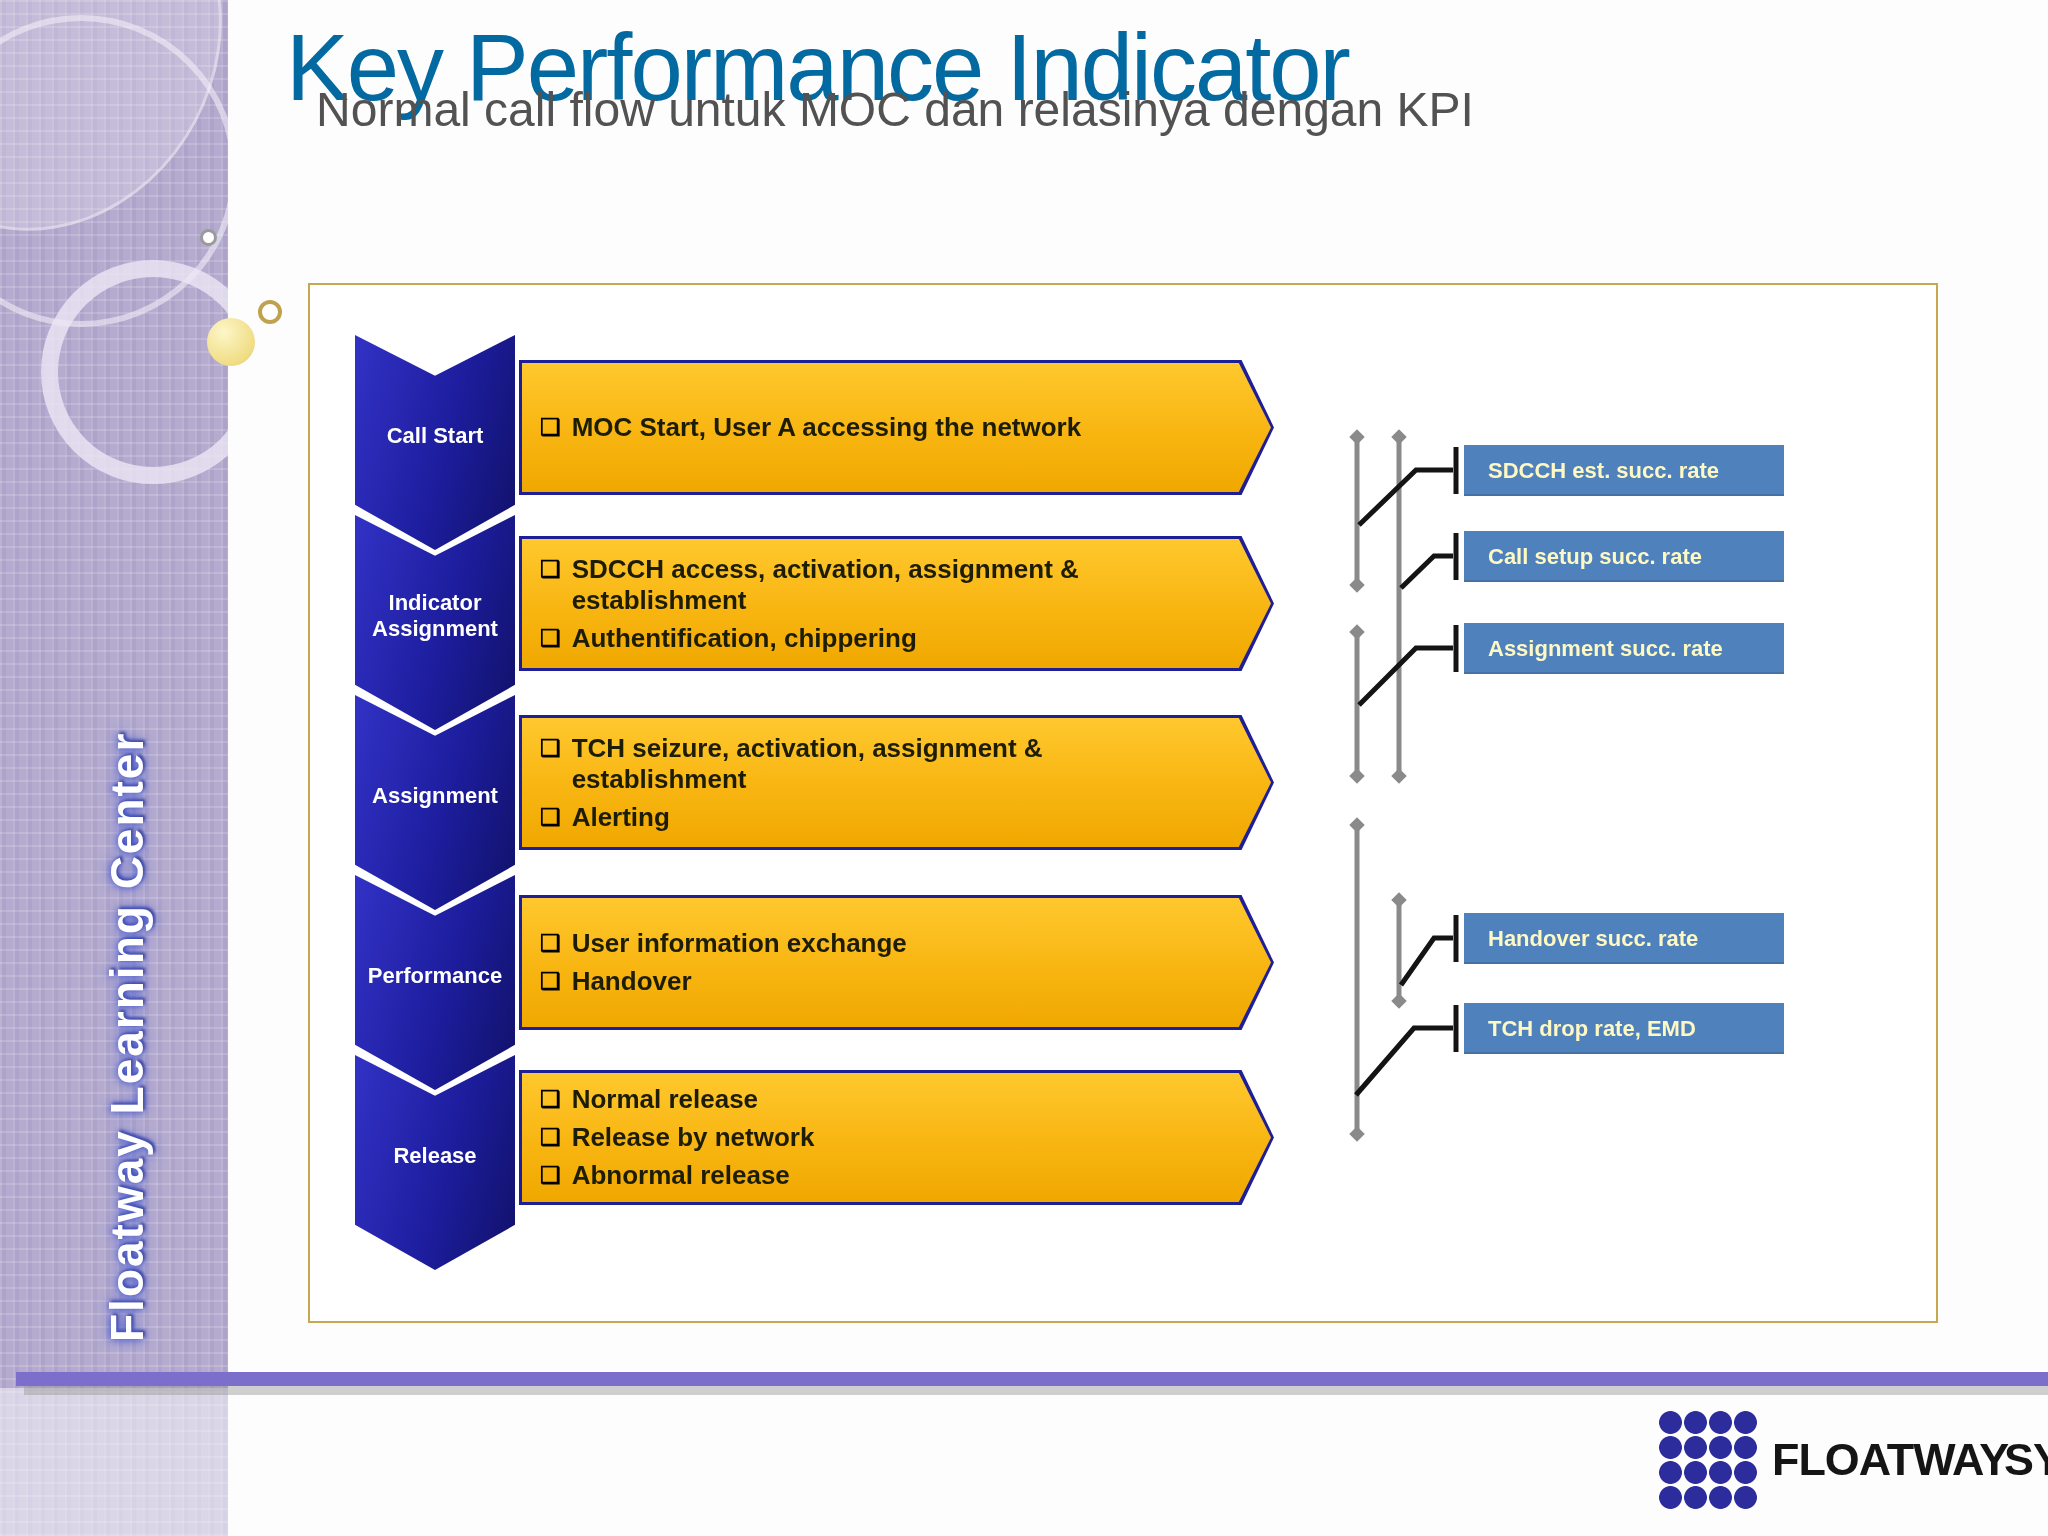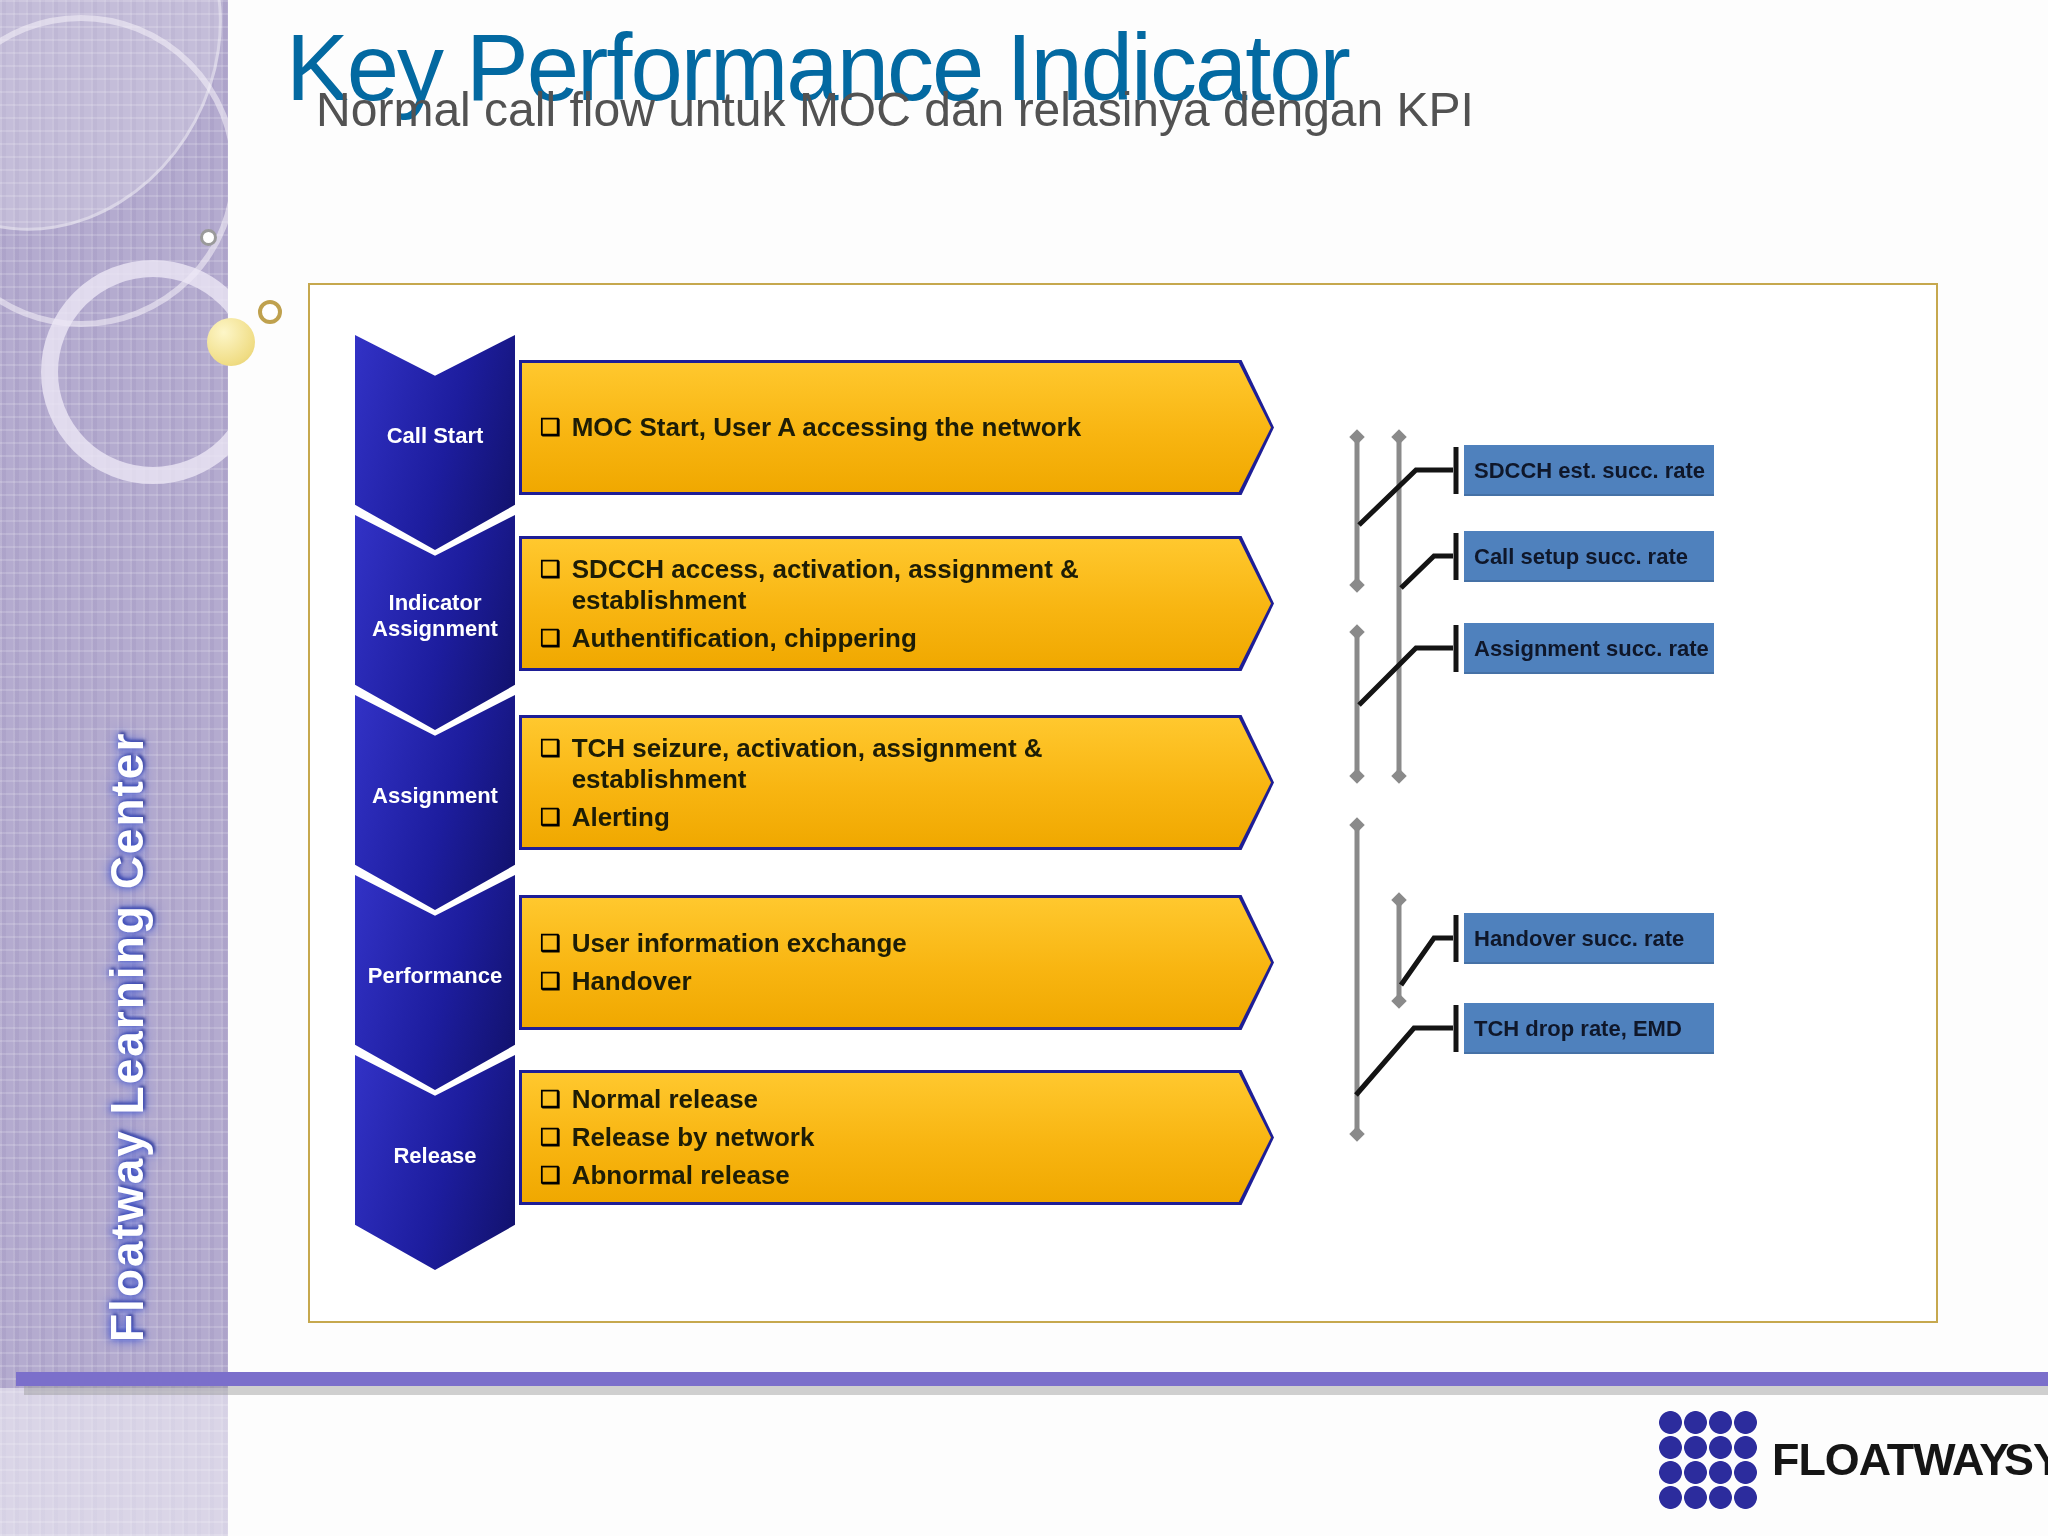--- a/index.html
+++ b/index.html
@@ -99,23 +99,23 @@
     background:linear-gradient(180deg,#ffc82e 0%,#f8b511 55%,#f0a800 100%);
   }
   .ylist{
     list-style:none;margin:0;padding:0 60px 0 18px;height:100%;
     display:flex;flex-direction:column;justify-content:center;gap:7px;
   }
   .yitem{display:flex;align-items:baseline;gap:11px;font-size:26px;font-weight:600;color:#1d1d06;}
   .bullet{font-size:23px;color:#000;transform:translateY(-1px);}
   
   .kpi{
-    position:absolute;left:1154px;width:250px;height:51px;background:#4f81bd;
-    color:#0f172a;font-size:22px;font-weight:700;line-height:51px;
-    padding-left:10px;box-sizing:border-box;white-space:nowrap;
+    position:absolute;left:1154px;width:320px;height:51px;background:#4f81bd;
+    color:#fef9c3;font-size:22px;font-weight:700;line-height:51px;
+    padding-left:24px;box-sizing:border-box;white-space:nowrap;
     box-shadow:inset 0 -2px 0 rgba(0,0,0,.12);
   }
   .pos-kpi-0{top:160px}
   .pos-kpi-1{top:246px}
   .pos-kpi-2{top:338px}
   .pos-kpi-3{top:628px}
   .pos-kpi-4{top:718px}
   .connectors{position:absolute;left:0;top:0;width:1626px;height:1036px;pointer-events:none;}
   
   .divider{

